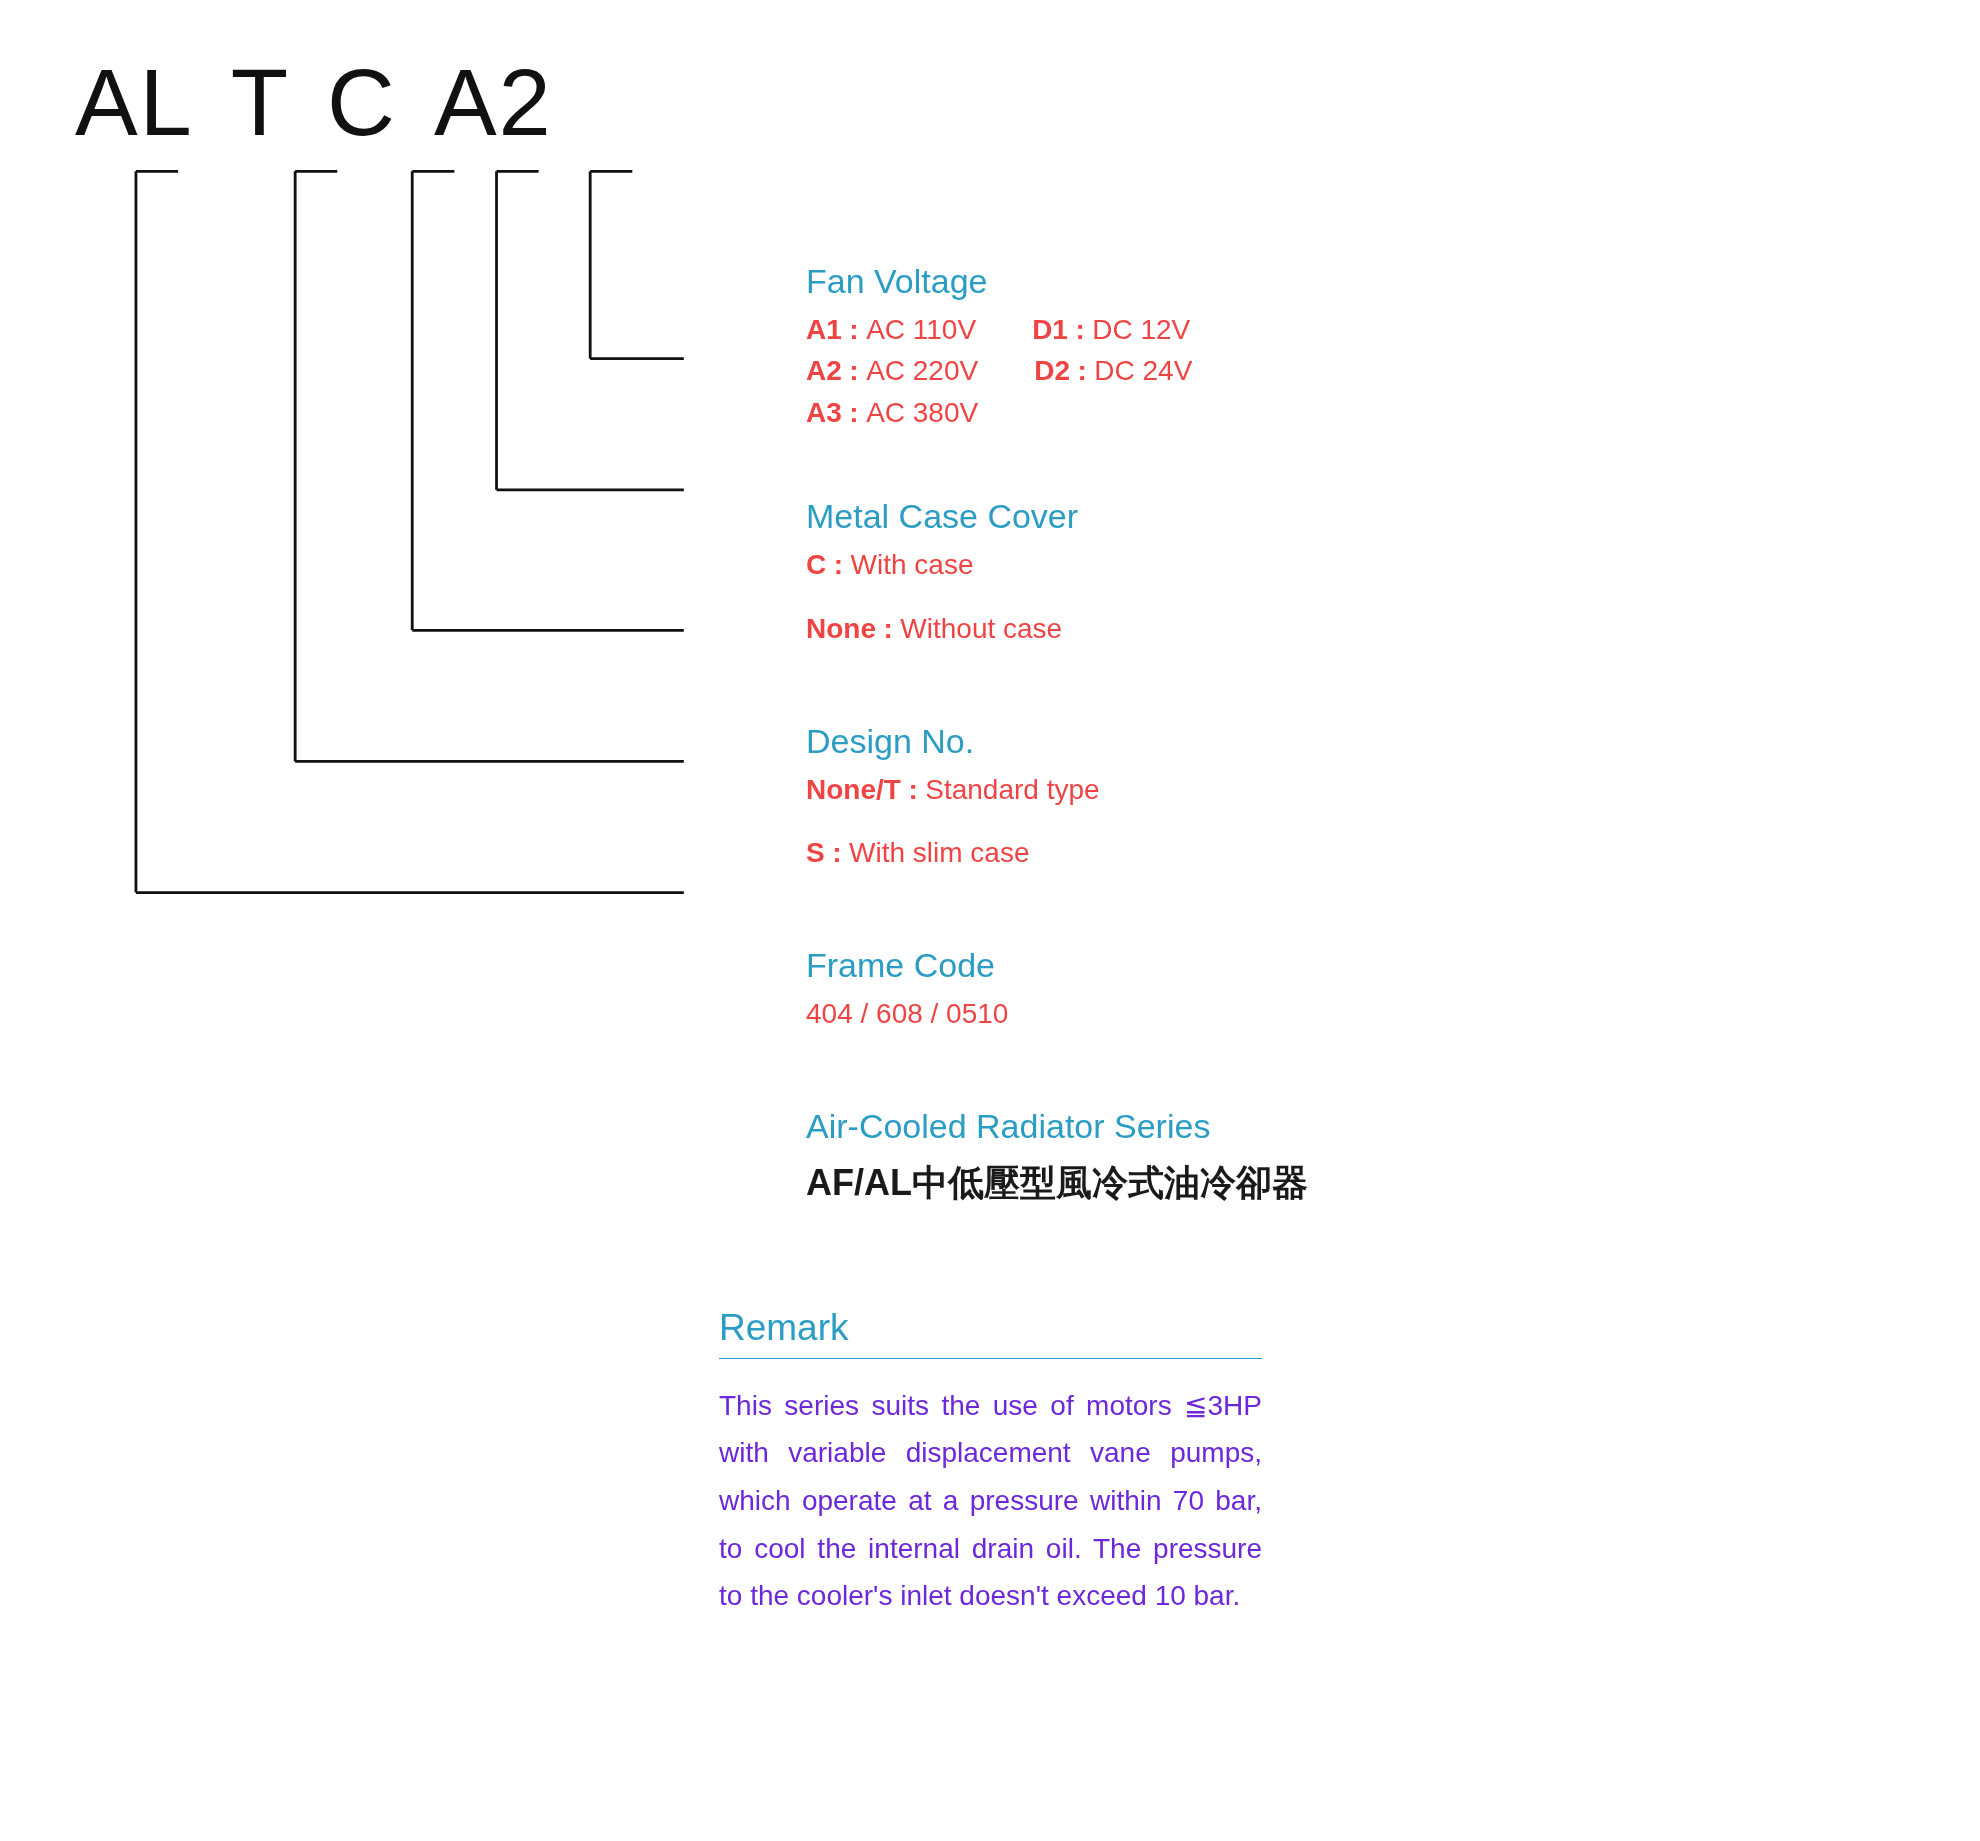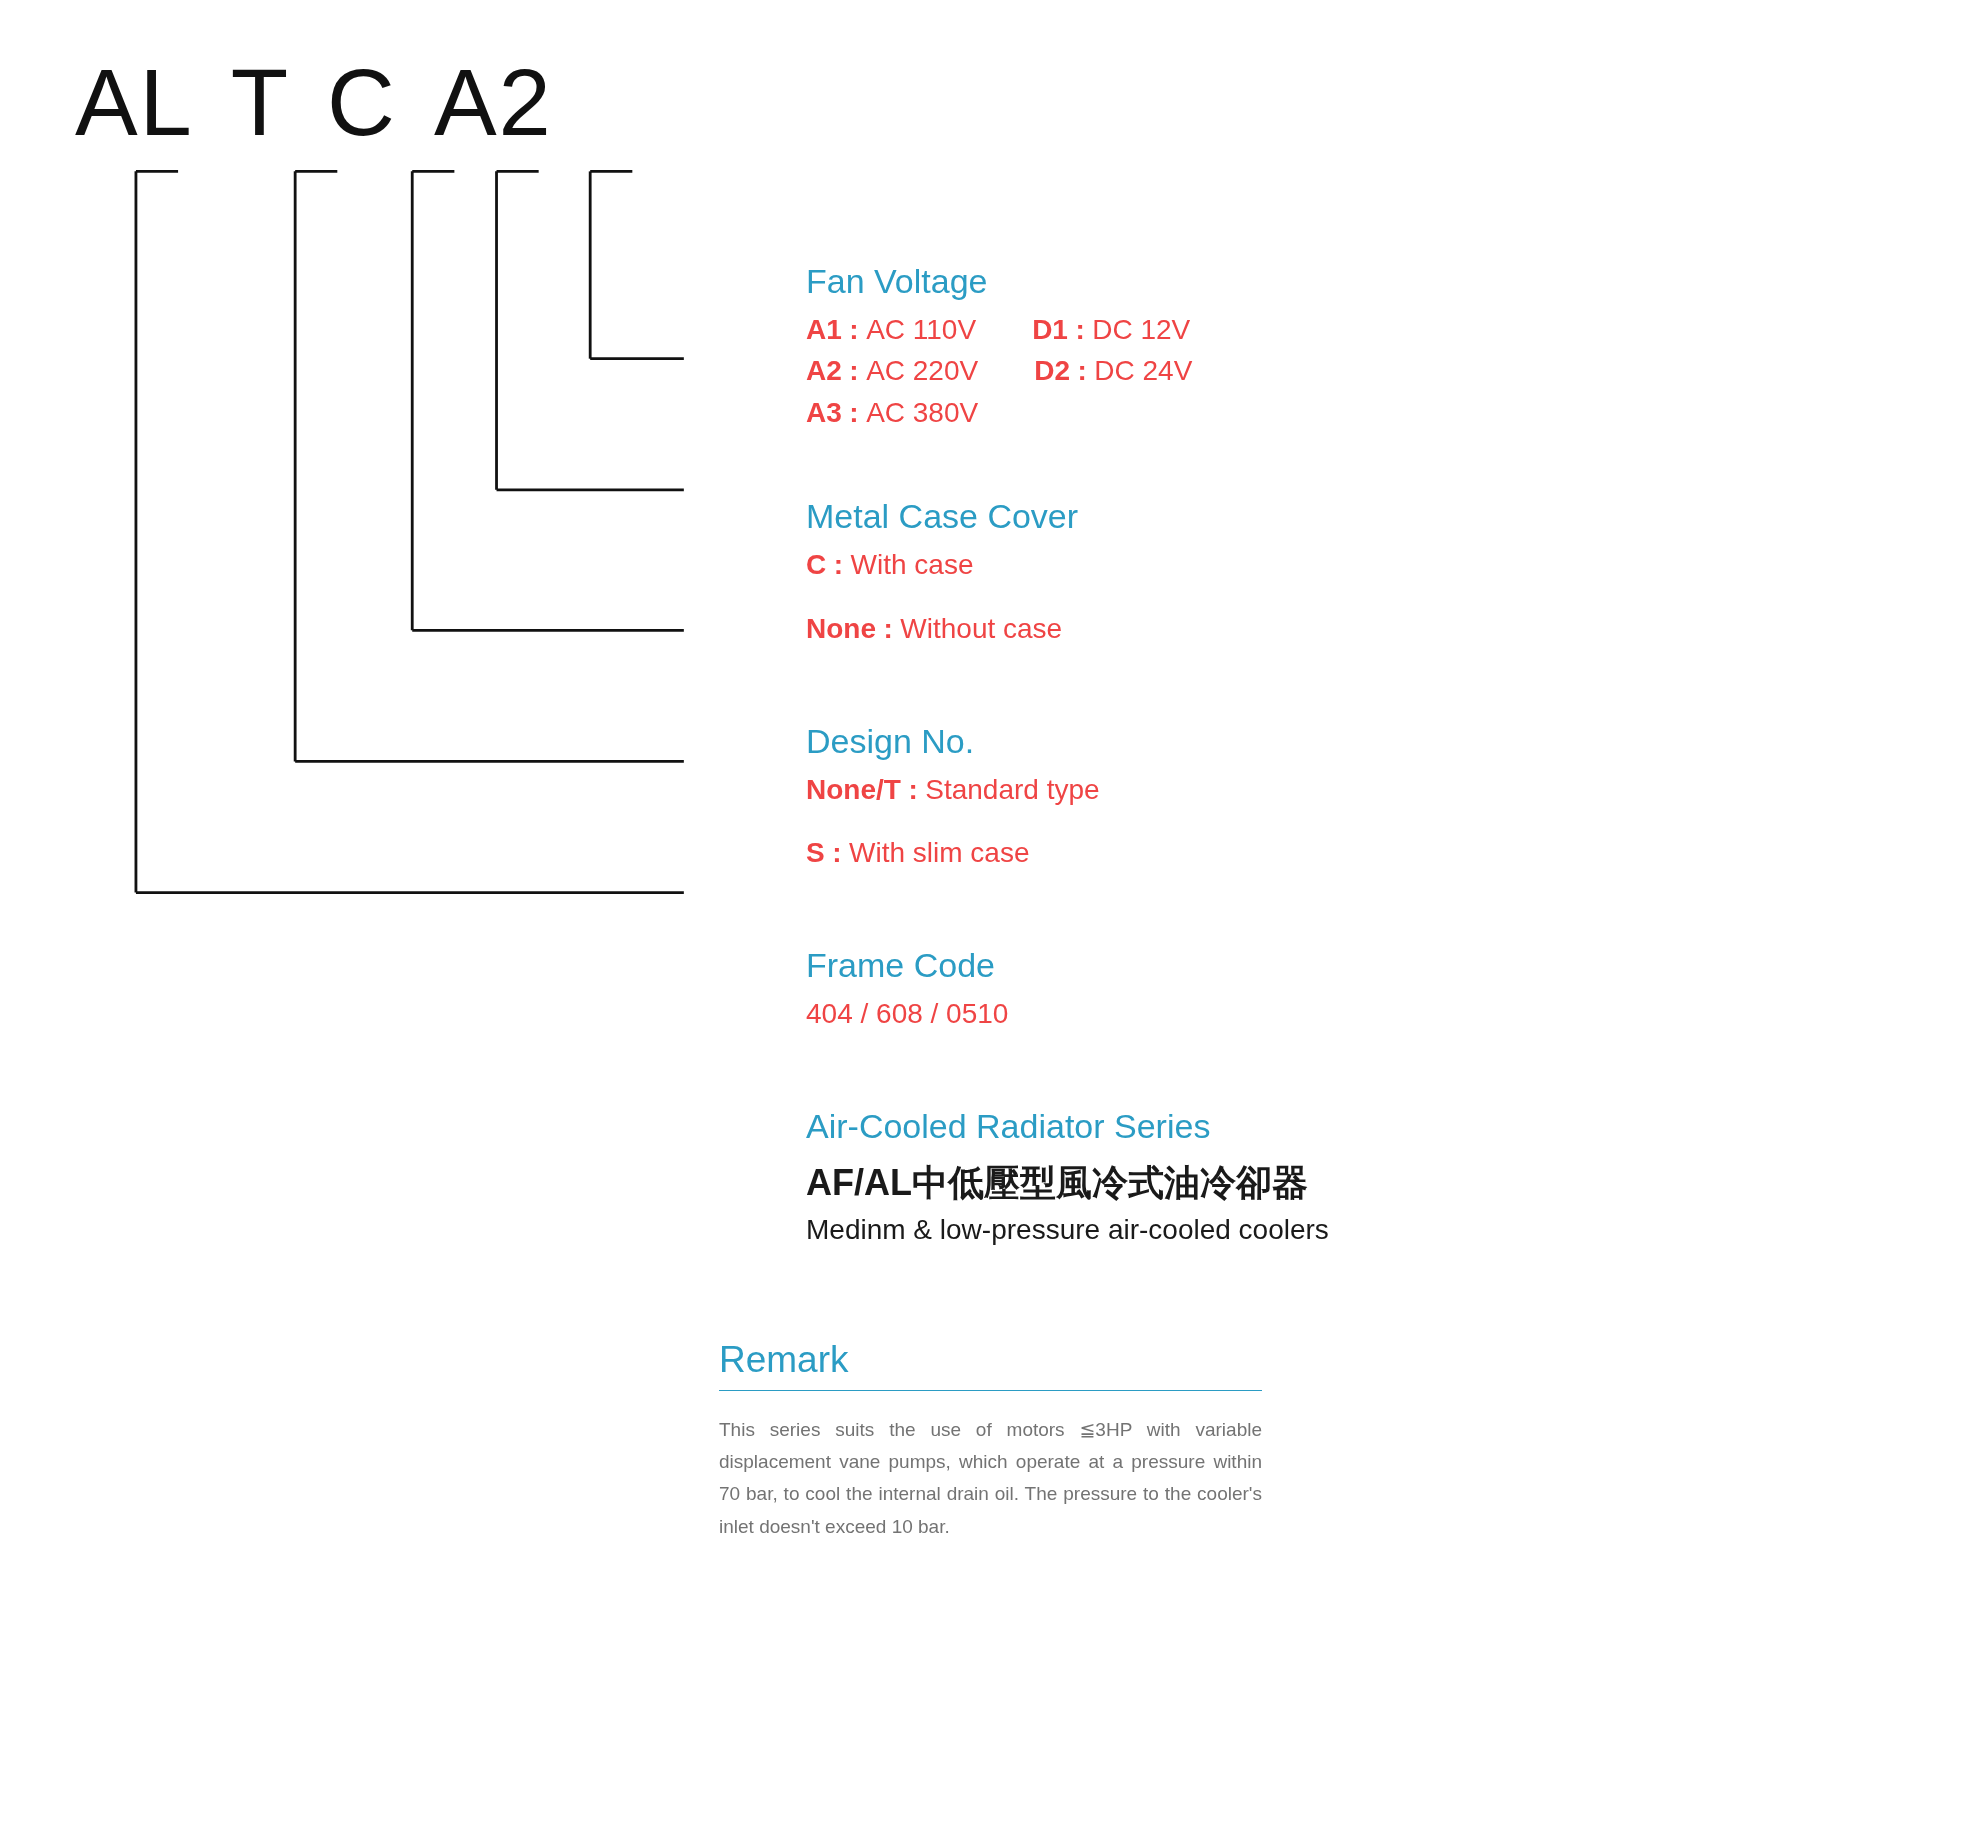--- a/index.html
+++ b/index.html
@@ -134,22 +134,22 @@
     .remark-title {
       color: #2b9cc4;
       font-size: 37px;
       font-weight: 400;
       border-bottom: 1.9px solid #2b9cc4;
       padding-bottom: 9.4px;
       margin-bottom: 22.5px;
     }
 
     .remark-text {
-      font-size: 19px;
-      color: #737373;
+      font-size: 28px;
+      color: #6d28d9;
       text-align: justify;
       line-height: 1.7;
     }
 
     .series-name-cjk {
       font-size: 36px;
       font-weight: 600;
       color: #1a1a1a;
       margin-bottom: 5.6px;
     }
@@ -278,21 +278,20 @@
       <div class="legend-block" style="margin-top: 28px;">
         <div class="legend-title">Frame Code</div>
         <div class="legend-item">
           <span class="value">404 / 608 / 0510</span>
         </div>
       </div>
 
       <div class="legend-block" style="margin-top: 28px;">
         <div class="legend-title">Air-Cooled Radiator Series</div>
         <div class="series-name-cjk">AF/AL中低壓型風冷式油冷卻器</div>
-        <div class="series-name-en">Medinm &amp; low-pressure air-cooled coolers</div>
       </div>
 
     </div>
   </div>
 
   <div class="bottom-section">
     <div class="remark-section">
       <div class="remark-title">Remark</div>
       <p class="remark-text">This series suits the use of motors ≦3HP with variable displacement vane pumps, which operate at a pressure within 70 bar, to cool the internal drain oil. The pressure to the cooler's inlet doesn't exceed 10 bar.</p>
     </div>

